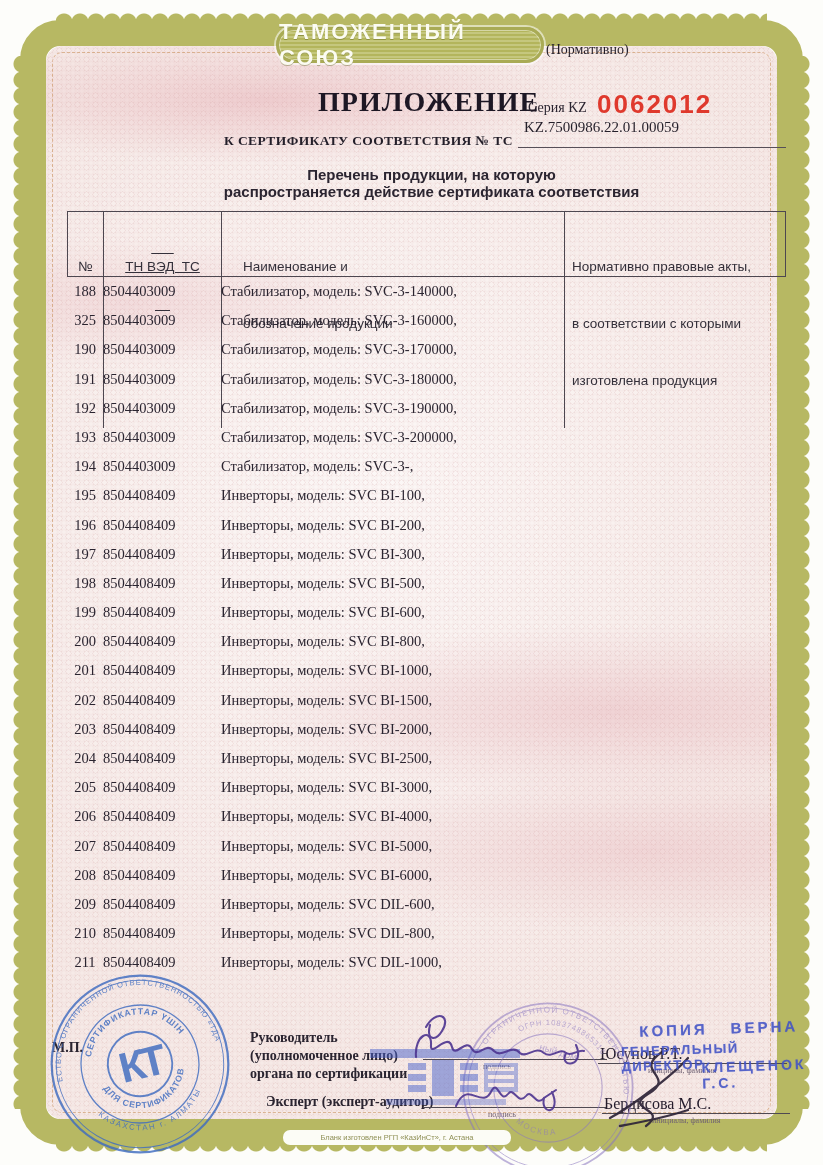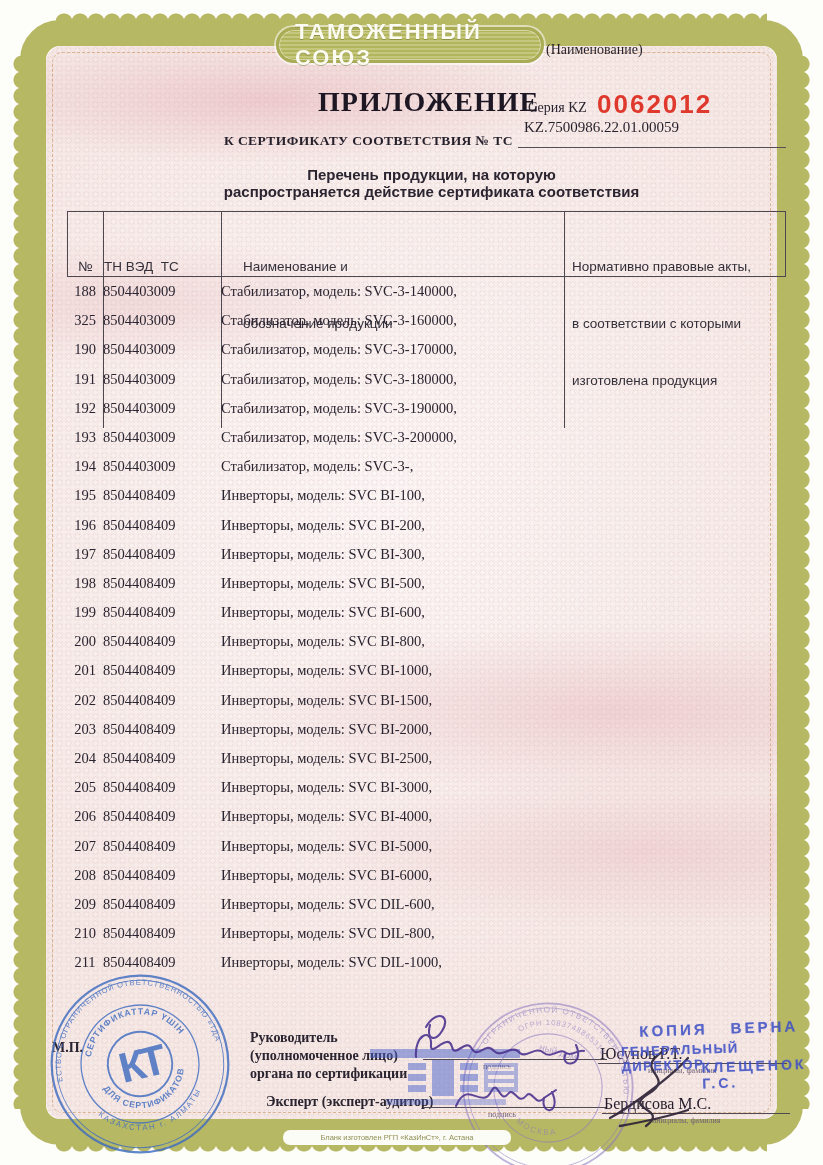--- a/index.html
+++ b/index.html
@@ -33,40 +33,40 @@
     background-size:9px 9px, 9px 9px, auto, auto, auto, auto, auto;
     background-position:0 0, 4.5px 4.5px, 0 0, 0 0, 0 0, 0 0, 0 0;}
   .inner-dash{position:absolute;inset:52px;border:1px dashed rgba(199,140,82,.55);border-radius:10px;}
   
   .banner{position:absolute;left:276px;top:27px;width:268px;height:36px;box-sizing:border-box;
     border:3px solid #a9ab55;border-radius:20px;
     background:repeating-linear-gradient(180deg,#b3b55c 0 2px,#c5c77e 2px 4px);
     box-shadow:0 0 0 2px rgba(255,255,255,.55), inset 0 0 0 1px rgba(255,255,255,.45);
     display:flex;align-items:center;justify-content:center;
     font-family:"Liberation Sans",sans-serif;font-weight:bold;font-size:22px;
-    letter-spacing:2px;color:#fcfcf2;text-shadow:0 1px 0 rgba(90,95,30,.4);padding-left:16px;}
+    letter-spacing:2px;color:#fcfcf2;text-shadow:0 1px 0 rgba(90,95,30,.4);}
   .continuation{position:absolute;left:546px;top:42px;font-size:14px;color:#241f2a;}
   
   .title{position:absolute;left:318px;top:86px;font-size:28px;font-weight:bold;letter-spacing:1px;color:#1d1724;}
   .series-label{position:absolute;left:528px;top:100px;font-size:14px;color:#2a2430;}
   .series-number{position:absolute;left:597px;top:89px;font-family:Liberation Sans, sans-serif;
     font-weight:bold;font-size:26px;letter-spacing:2px;color:#df392d;}
   .cert-number{position:absolute;left:524px;top:119px;font-size:15px;color:#241f2a;}
   .cert-line-label{position:absolute;left:224px;top:133px;font-size:13.5px;font-weight:bold;letter-spacing:.4px;color:#241f2a;}
   .cert-underline{position:absolute;left:518px;top:147px;width:268px;height:1px;background:#564f58;}
   .list-heading{position:absolute;left:40px;right:0;top:166px;text-align:center;
     font-family:"Liberation Sans",sans-serif;font-weight:bold;font-size:15px;line-height:17px;color:#2b2531;}
   
   .thead{position:absolute;left:67px;top:211px;width:719px;height:66px;box-sizing:border-box;
     border:1px solid #4d4750;display:grid;grid-template-columns:36px 118px 343px 222px;
     font-family:"Liberation Sans",sans-serif;font-size:13.5px;line-height:19px;color:#34303a;}
   .thead .cell{box-sizing:border-box;border-right:1px solid #4d4750;padding-top:7px;white-space:pre;}
   .thead .cell:last-child{border-right:none;}
   .thead .c1{text-align:center;}
-  .thead .c2{text-align:left;}
+  .thead .c2{text-align:center;text-decoration:underline;}
   .thead .c3{padding-left:21px;}
   .thead .c4{padding-left:7px;}
   .tbody{position:absolute;left:67px;top:283px;width:719px;}
   .trow{display:grid;grid-template-columns:36px 118px 343px 222px;height:29.2px;
     font-size:14.5px;color:#2a2430;}
   .trow .c1{text-align:center;}
   
   .mp{position:absolute;left:52px;top:1040px;font-size:14px;font-weight:bold;color:#2a2430;}
   .roles{position:absolute;left:250px;top:1029px;font-size:14px;font-weight:bold;line-height:18px;color:#2a2430;}
   .expert-role{position:absolute;left:266px;top:1094px;font-size:14px;font-weight:bold;color:#2a2430;}
@@ -92,21 +92,21 @@
 
   <div class="scallop top"></div>
   <div class="scallop bottom"></div>
   <div class="scallop left"></div>
   <div class="scallop right"></div>
   <div class="band"></div>
   <div class="paper"></div>
   <div class="inner-dash"></div>
 
   <div class="banner">ТАМОЖЕННЫЙ СОЮЗ</div>
-  <div class="continuation">(Наименование)</div>
+  <div class="continuation">(Нормативно)</div>
 
   <div class="title">ПРИЛОЖЕНИЕ</div>
   <div class="series-label">Серия KZ</div>
   <div class="series-number">0062012</div>
   <div class="cert-number">KZ.7500986.22.01.00059</div>
   <div class="cert-line-label">К СЕРТИФИКАТУ СООТВЕТСТВИЯ № ТС</div>
   <div class="cert-underline"></div>
   <div class="list-heading">
     <div>Перечень продукции, на которую</div>
     <div>распространяется действие сертификата соответствия</div>

